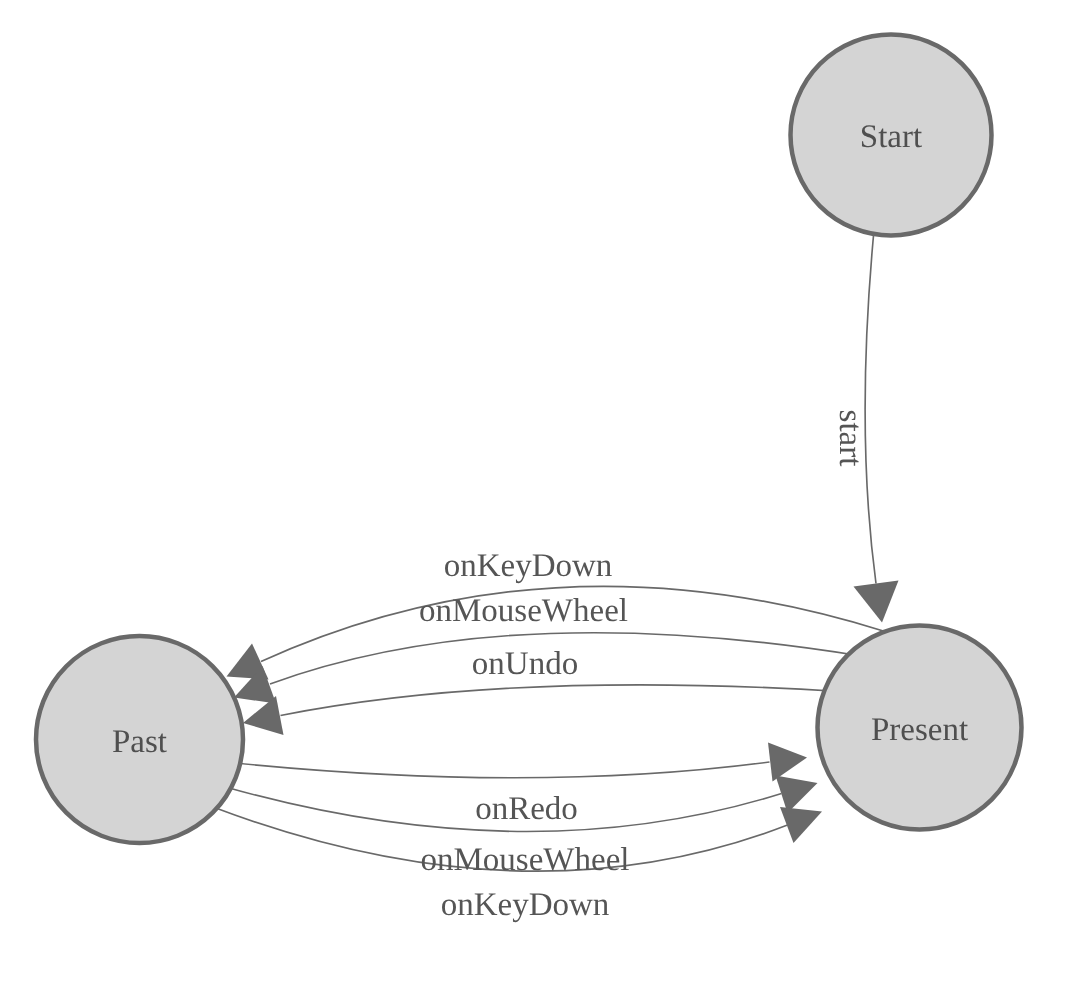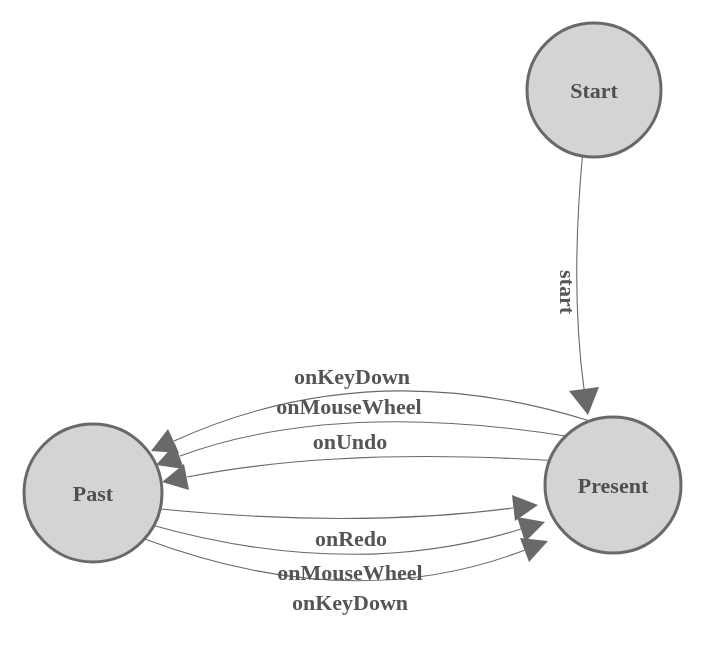--- a/index.html
+++ b/index.html
@@ -14,21 +14,20 @@
     margin: 0;
     padding: 0;
     background: var(--background);
   }
   .stage {
     position: relative;
     width: 721px;
     height: 648px;
     background: var(--background);
     overflow: hidden;
-    font-weight: bold;
   }
   svg { display: block; }
   .edge-path {
     fill: none;
     stroke: var(--edge-color);
     stroke-width: 1.1;
   }
   .node-circle {
     fill: var(--node-fill);
     stroke: var(--node-stroke);

